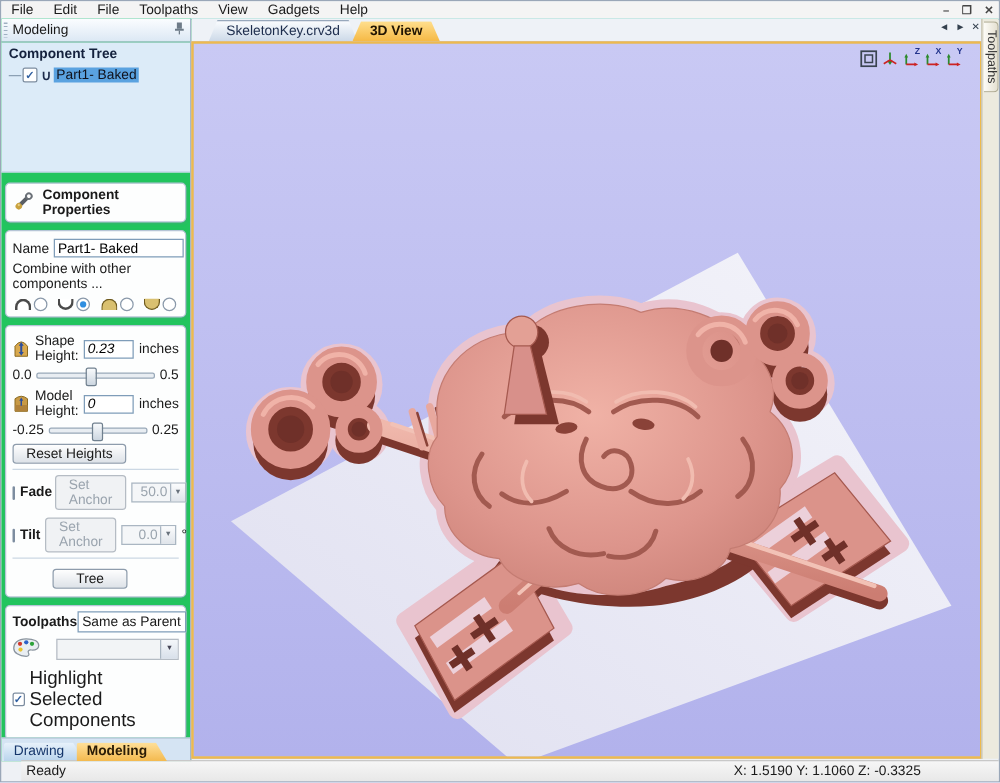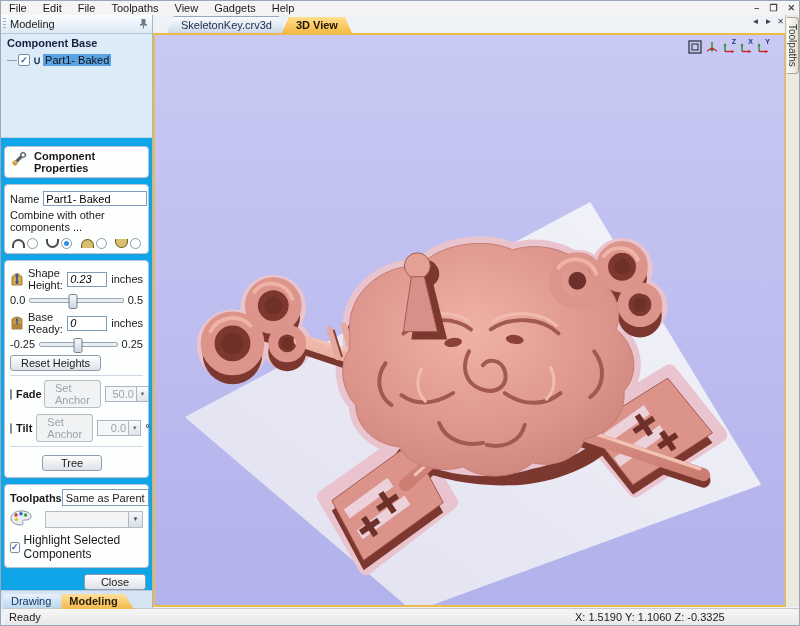--- a/index.html
+++ b/index.html
@@ -6,35 +6,35 @@
   body{width:800px;height:626px;font-family:"Liberation Sans",sans-serif;font-size:11px;color:#1a1a1a;background:#fff;}
   .app{position:relative;width:800px;height:626px;background:#eef1f5;overflow:hidden;border:1px solid #9aa7b8;box-sizing:border-box;}
 
   
   .menubar{position:absolute;left:0;top:0;right:0;height:14px;background:#f4f4f4;border-bottom:1px solid #14b8a6;display:flex;align-items:center;}
   .menubar .mitem{padding:0 8px;line-height:14px;cursor:default;}
   .winctl{position:absolute;right:4px;top:0;display:flex;gap:10px;align-items:center;height:14px;color:#444;font-size:9px;font-weight:bold;}
   .winctl span{cursor:default;}
 
   
-  .leftpanel{position:absolute;left:0;top:14px;width:152px;bottom:16px;background:#0ea5e9;border-right:1px solid #a7b8ca;box-sizing:border-box;display:flex;flex-direction:column;}
+  .leftpanel{position:absolute;left:0;top:14px;width:152px;bottom:16px;background:#22c55e;border-right:1px solid #a7b8ca;box-sizing:border-box;display:flex;flex-direction:column;}
   .phead{height:18px;background:linear-gradient(#fbfdff,#dce8f4);border-bottom:1px solid #b5c6d8;display:flex;align-items:center;position:relative;}
   .grip{width:3px;height:12px;margin:0 4px 0 2px;background:repeating-linear-gradient(#9fb0c2 0 1px,transparent 1px 3px);}
   .phead .ptitle{flex:1;}
   .pin{margin-right:4px;}
   .treearea{height:104px;background:#dcebf8;border-bottom:1px solid #c2d4e6;padding:3px 6px;box-sizing:border-box;}
   .treehdr{font-weight:bold;color:#14213d;margin-bottom:4px;}
   .treeitem{display:flex;align-items:center;height:14px;}
   .treeline{width:10px;height:1px;background:#8ca0b4;margin-right:1px;}
   .cb{width:10px;height:10px;background:#fff;border:1px solid #7d8da0;border-radius:2px;font-size:9px;line-height:10px;text-align:center;color:#2f5fa0;font-weight:bold;}
   .uglyph{color:#1c2a4a;font-weight:bold;font-size:11px;margin:0 2px 0 3px;}
   .treelabel{background:#5aa2e0;color:#10121c;padding:0 2px;}
   .propsarea{flex:1;padding-top:8px;overflow:hidden;}
   .pbox{background:#fdfefe;border:1px solid #b6c5d6;border-radius:4px;margin:0 3px 6px 3px;padding:4px 5px;box-shadow:0 1px 2px rgba(110,130,155,.25);}
-  .pbox.hdr{display:flex;align-items:flex-start;gap:6px;padding:3px 5px;}
+  .pbox.hdr{display:flex;align-items:center;gap:6px;padding:3px 5px;}
   .pbox.hdr b{font-size:11px;}
   .row{display:flex;align-items:center;margin:2px 0;gap:4px;}
   .tin{height:13px;border:1px solid #7f9db9;font-size:11px;font-family:"Liberation Sans",sans-serif;padding:0 2px;background:#fff;}
   .name-in{width:98px;}
   .val-in{width:34px;font-style:italic;}
   .combine-row{display:flex;align-items:center;justify-content:space-between;margin-top:5px;padding:0 2px;}
   .cpair{display:flex;align-items:center;gap:2px;}
   .arch{width:13px;height:9px;box-sizing:border-box;}
   .arch.n{border:2px solid #4a4a4a;border-bottom:none;border-radius:7px 7px 0 0;background:#fff;}
   .arch.u{border:2px solid #4a4a4a;border-top:none;border-radius:0 0 7px 7px;background:#fff;}
@@ -78,21 +78,21 @@
   .viewport svg.scene{position:absolute;left:0;top:0;width:100%;height:100%;}
   .viconbar{position:absolute;top:4px;right:14px;display:flex;gap:3px;align-items:center;}
   .vicon{position:relative;width:14px;height:15px;}
   .vicon .vl{position:absolute;right:0;top:-1px;font-size:7px;font-weight:bold;color:#22338c;line-height:8px;}
 
   
   .rightstrip{position:absolute;right:0;top:14px;width:13px;bottom:18px;background:#eceade;border-left:1px solid #c4c0ae;}
   .vtab{margin-top:2px;margin-left:1px;width:11px;padding:6px 0;background:linear-gradient(90deg,#fdfcf8,#e4e0d0);border:1px solid #aca890;border-left:none;border-radius:0 4px 4px 0;writing-mode:vertical-lr;font-size:10px;color:#333;display:flex;align-items:center;justify-content:center;}
 
   
-  .statusbar{position:absolute;left:4px;bottom:0;right:0;height:16px;background:linear-gradient(#f6f6f6,#e8e8e8);border-top:1px solid #c8c8c8;}
+  .statusbar{position:absolute;left:16px;bottom:0;right:0;height:16px;background:linear-gradient(#f6f6f6,#e8e8e8);border-top:1px solid #c8c8c8;}
   .statusbar .ready{position:absolute;left:4px;top:2px;}
   .statusbar .coords{position:absolute;left:570px;top:2px;}
 </style>
 </head>
 <body>
 
 <div class="app">
 
   <div class="menubar">
     <span class="mitem">File</span>
@@ -126,21 +126,21 @@
       <span class="pin">
         <svg width="9" height="11" viewBox="0 0 9 11">
             <rect x="2.5" y="1" width="4" height="5" fill="#6e7b88"></rect>
             <rect x="1" y="6" width="7" height="1.6" fill="#6e7b88"></rect>
             <rect x="4" y="7.5" width="1" height="3" fill="#6e7b88"></rect>
           </svg>
       </span>
     </div>
 
     <div class="treearea">
-      <div class="treehdr">Component Base</div>
+      <div class="treehdr">Component Tree</div>
       <div class="treeitem">
         <span class="treeline"></span>
         <span class="cb">✓</span>
         <span class="uglyph">∪</span>
         <span class="treelabel">Part1- Baked</span>
       </div>
     </div>
 
     <div class="propsarea">
 
@@ -205,21 +205,21 @@
           <span>0.5</span>
         </div>
         <div class="row">
           <span>
             <svg width="14" height="16" viewBox="0 0 14 16">
                 <path d="M2 15 L2 5 Q7 1 12 5 L12 15 Z" fill="#c89a46" stroke="#8a6a20" stroke-width="0.8"></path>
                 <rect x="2" y="10" width="10" height="5" fill="#b0823a"></rect>
                 <path d="M7 4 L8.6 6.6 L7.6 6.6 L7.6 10.5 L6.4 10.5 L6.4 6.6 L5.4 6.6 Z" fill="#2c4e9c"></path>
               </svg>
           </span>
-          <span>Base Ready:</span>
+          <span>Model Height:</span>
           <input class="tin val-in" value="0" style="">
           <span>inches</span>
         </div>
         <div class="slider">
           <span>-0.25</span>
           <span class="track">
               <span class="thumb" style="left:50%;"></span>
             </span>
           <span>0.25</span>
         </div>
@@ -267,21 +267,21 @@
                 <circle cx="6.4" cy="9.6" r="1.7" fill="#e8c430"></circle>
               </svg>
           </span>
           <span class="selectbox dis">
             <span class="selval"></span>
             <span class="selarr">▼</span>
           </span>
         </div>
         <div class="row" style="margin-top:5px;">
           <span class="cb" style="width:9px;height:9px;line-height:9px;">✓</span>
-          <span style="font-size:12px;">Highlight Selected Components</span>
+          <span style="font-size:15px;">Highlight Selected Components</span>
         </div>
       </div>
 
       <div class="closerow">
         <span class="btn close">Close</span>
       </div>
     </div>
 
     <div class="btabs">
       <span class="btab drawing">Drawing</span>

